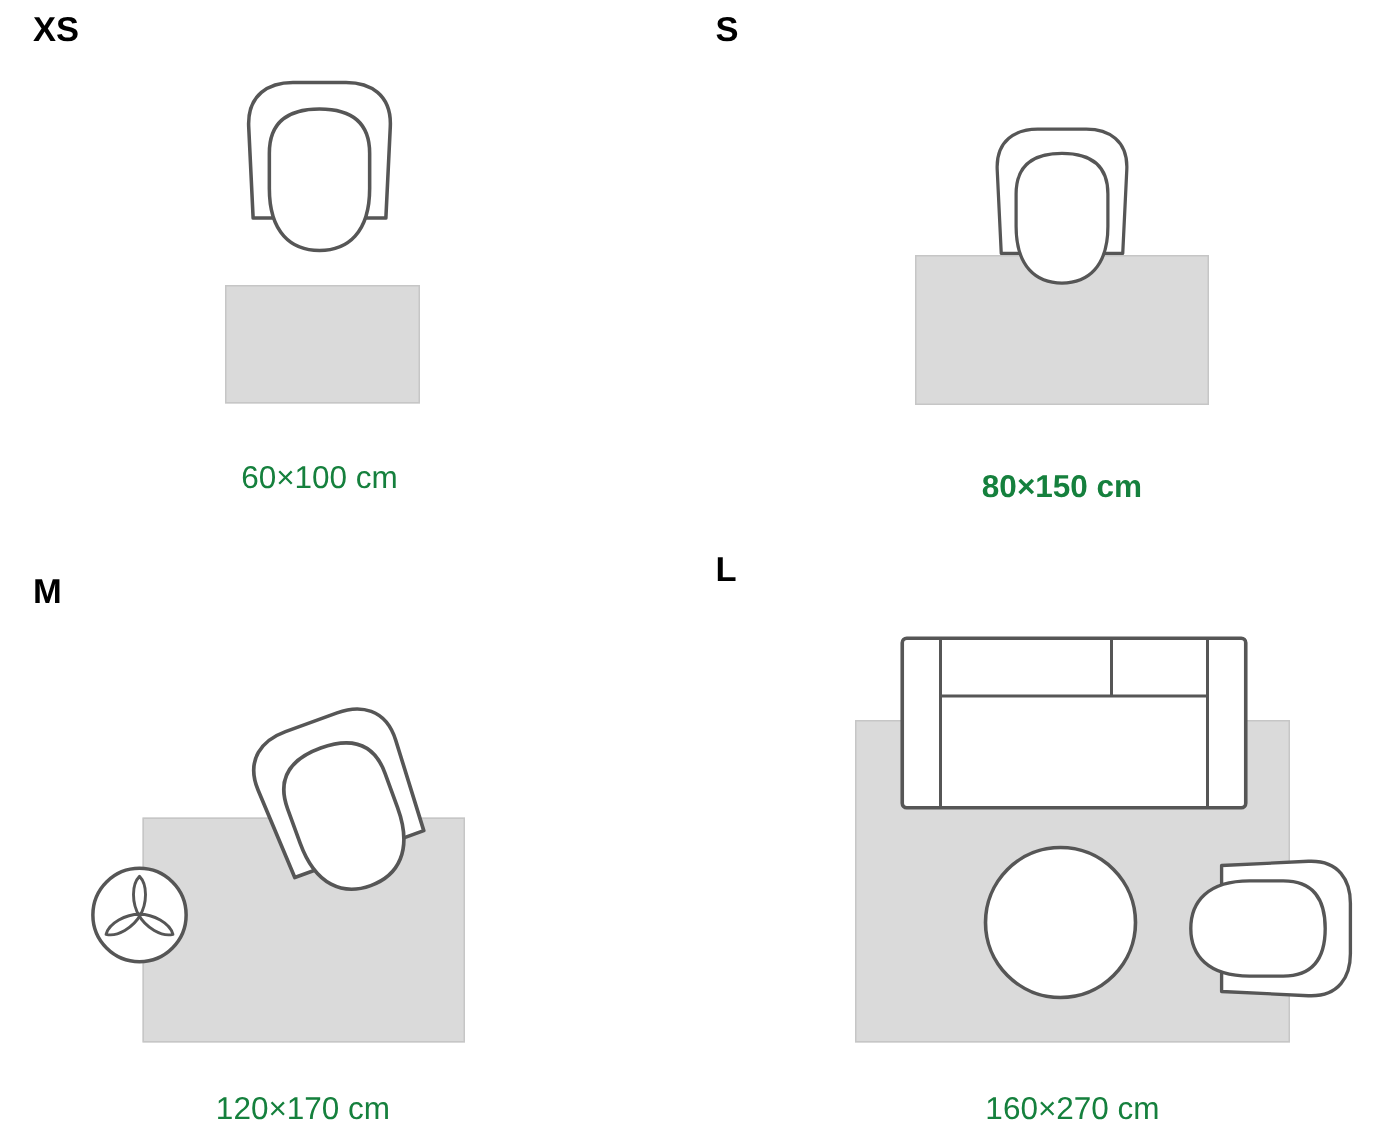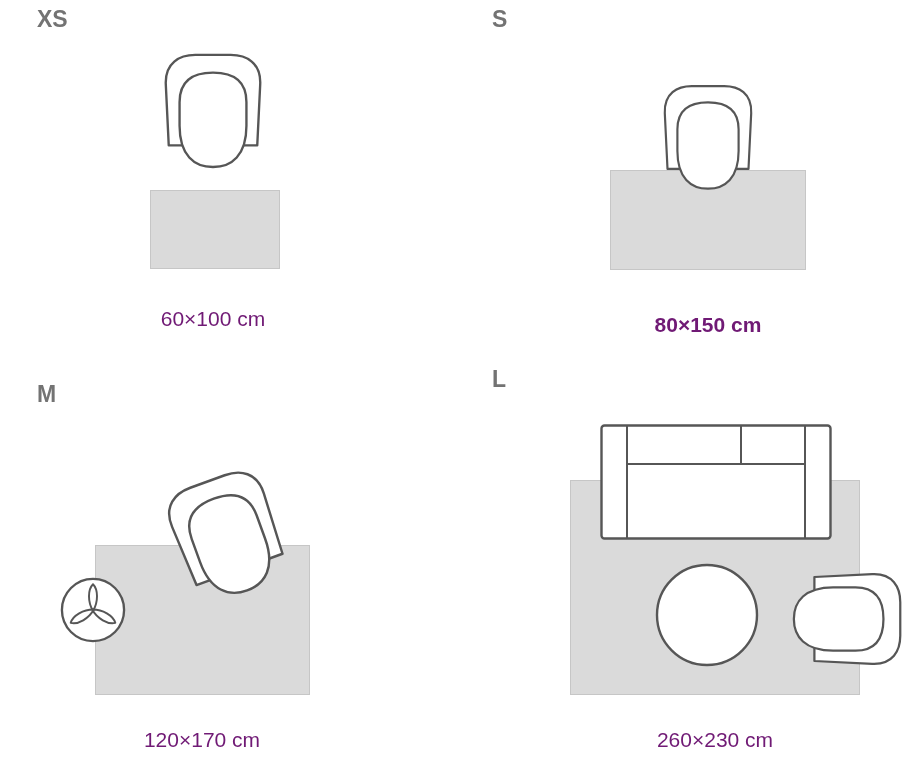--- a/index.html
+++ b/index.html
@@ -11,32 +11,31 @@
     width: 920px;
     height: 760px;
     background: #ffffff;
     overflow: hidden;
   }
 
   .size-label {
     position: absolute;
     font-size: 23px;
     font-weight: 700;
-    color: #737373;
+    color: #000000;
     line-height: 1;
-    margin-left: 15px;
   }
 
   .caption {
     position: absolute;
     width: 220px;
     text-align: center;
     font-size: 21px;
     font-weight: 400;
-    color: #701a75;
+    color: #15803d;
     line-height: 1.2;
   }
 
   .rug {
     position: absolute;
     background: #dadada;
     border: 1px solid #c6c6c6;
   }
 
   svg.fixture { position: absolute; overflow: visible; display: block; }
@@ -146,15 +145,15 @@
   <div class="rug" id="rug-l"></div>
   <svg class="fixture" id="sofa-l" viewBox="0 0 232 116">
       <use href="#sofa-shape"></use>
     </svg>
   <svg class="fixture" id="table-l" viewBox="0 0 104 104">
       <use href="#table-shape"></use>
     </svg>
   <svg class="fixture" id="chair-l" viewBox="0 0 120 132">
       <use href="#chair-shape"></use>
     </svg>
-  <p class="caption" id="caption-l">260×230 cm</p>
+  <p class="caption" id="caption-l">160×270 cm</p>
 
 </div>
 
 </body></html>

